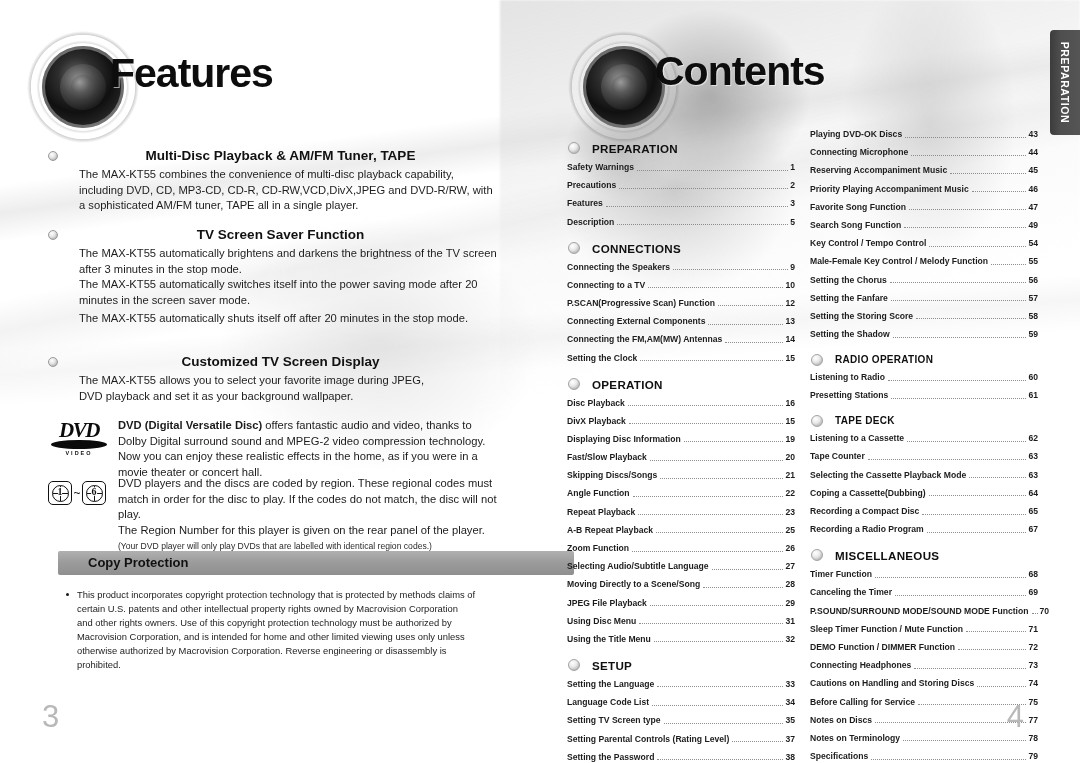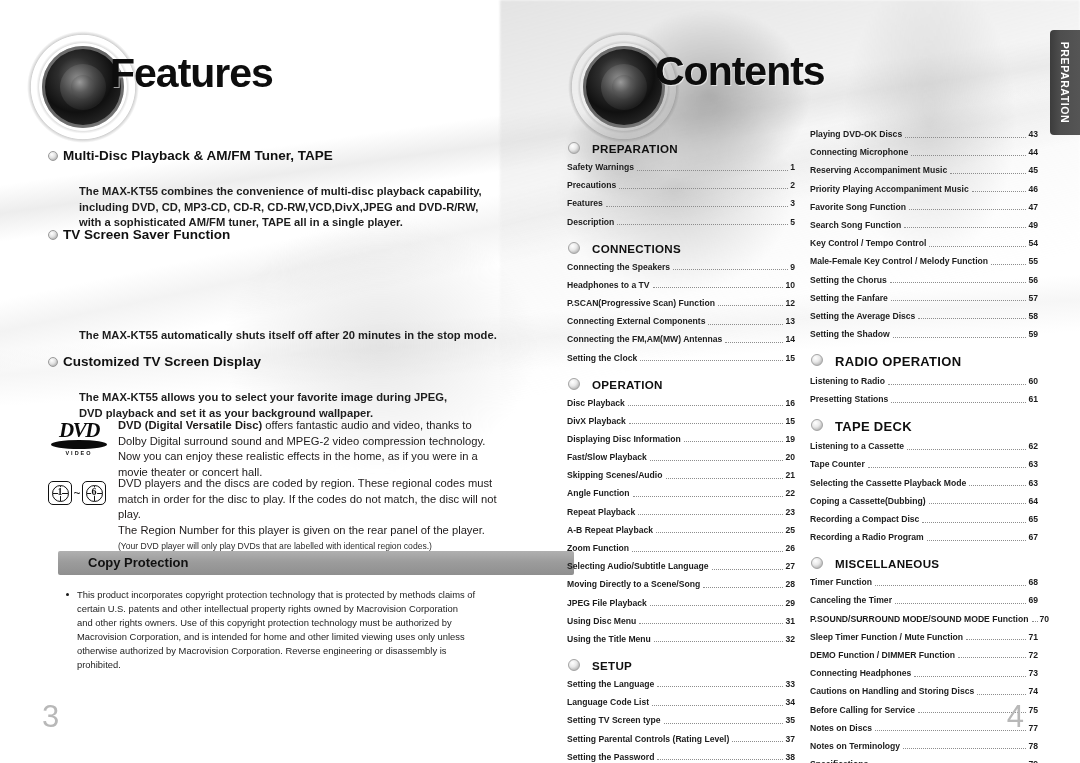--- a/index.html
+++ b/index.html
@@ -72,30 +72,30 @@
   }
 
   
   #left-page{position:absolute;left:0;top:0;width:540px;height:763px;}
   #speaker-left{left:24px;top:28px;}
   #title-features{left:110px;top:50px;}
 
   .feat-block{position:absolute;left:48px;width:450px;}
   .feat-head{
     font-weight:bold;font-size:13.5px;color:#111;
-    padding-left:15px;position:relative;line-height:16px;
+    padding-left:15px;position:relative;line-height:16px;text-align:center;
   }
   .feat-head .bullet{
     position:absolute;left:0;top:3px;width:10px;height:10px;border-radius:50%;
     background:radial-gradient(circle at 36% 32%, #ffffff 0%, #e2e2e2 45%, #b4b4b4 78%, #8f8f8f 100%);
     border:1px solid #9a9a9a;box-sizing:border-box;
   }
   .feat-body{
     font-size:11.2px;line-height:15.6px;color:#1d1d1d;
-    margin-top:20px;padding-left:31px;font-weight:bold;
+    margin-top:3px;padding-left:31px;
   }
 
   
   .disc-row{position:absolute;left:40px;width:460px;}
   .disc-text{font-size:11.2px;line-height:15.6px;color:#1d1a1a;padding-left:78px;}
   .disc-text b{font-weight:bold;}
   .disc-note{font-size:8.6px;line-height:12px;color:#2a2a2a;padding-left:78px;padding-top:2px;}
 
   .dvd-logo{position:absolute;left:8px;top:2px;width:62px;height:34px;}
   .dvd-logo .wordmark{
@@ -162,21 +162,21 @@
   .toc-col{position:absolute;top:128px;width:230px;}
   #toc-col-left{left:25px;}
   #toc-col-right{left:268px;}
 
   .toc-section{margin-bottom:4px;}
   .toc-section-head{
     position:relative;padding-left:27px;
     font-size:11.6px;font-weight:bold;letter-spacing:.3px;color:#0f0f0f;
     margin-bottom:6px;margin-top:14px;
   }
-  .toc-section-head.small{font-size:13px;}
+  .toc-section-head.small{font-size:10px;}
   .toc-section-head .bullet{
     position:absolute;left:3px;top:0px;width:12px;height:12px;border-radius:50%;
     background:radial-gradient(circle at 36% 30%, #ffffff 0%, #e9e9e9 42%, #bdbdbd 74%, #9a9a9a 100%);
     border:1px solid #a4a4a4;box-sizing:border-box;
   }
   .toc-entry{
     display:flex;align-items:flex-end;
     font-size:8.6px;line-height:12px;color:#1c1c1c;
     margin-bottom:6.2px;padding-left:2px;font-weight:bold;
   }
@@ -224,20 +224,22 @@
         <span>Multi-Disc Playback &amp; AM/FM Tuner,  TAPE</span>
       </div>
       <div class="feat-body">The MAX-KT55 combines the convenience of multi-disc playback capability, including DVD, CD, MP3-CD, CD-R, CD-RW,VCD,DivX,JPEG and DVD-R/RW, with a sophisticated AM/FM tuner, TAPE all in a single player.</div>
     </div>
 
     <div class="feat-block" style="top:227px;">
       <div class="feat-head">
         <span class="bullet"></span>
         <span>TV Screen Saver Function</span>
       </div>
+      <div class="feat-body" style="white-space:pre-line;">The MAX-KT55 automatically brightens and darkens the brightness of the TV screen after 3 minutes in the stop mode.
+The MAX-KT55 automatically switches itself into the power saving mode after 20 minutes in the screen saver mode.</div>
     </div>
 
     <div class="feat-block" style="top:308px;">
       <div class="feat-body">The MAX-KT55 automatically shuts itself off after 20 minutes in the stop  mode.</div>
     </div>
 
     <div class="feat-block" style="top:354px;">
       <div class="feat-head">
         <span class="bullet"></span>
         <span>Customized TV Screen Display</span>
@@ -320,21 +322,21 @@
           </div>
         </div>
         <div class="toc-section">
           <div class="toc-section-head"><span class="bullet"></span><span>CONNECTIONS</span></div>
           <div class="toc-entry">
             <span class="t">Connecting the Speakers</span>
             <span class="leader"></span>
             <span class="pg">9</span>
           </div>
           <div class="toc-entry">
-            <span class="t">Headphones to a TV</span>
+            <span class="t">Connecting to a TV</span>
             <span class="leader"></span>
             <span class="pg">10</span>
           </div>
           <div class="toc-entry">
             <span class="t">P.SCAN(Progressive Scan) Function</span>
             <span class="leader"></span>
             <span class="pg">12</span>
           </div>
           <div class="toc-entry">
             <span class="t">Connecting External Components</span>
@@ -368,21 +370,21 @@
             <span class="t">Displaying Disc Information</span>
             <span class="leader"></span>
             <span class="pg">19</span>
           </div>
           <div class="toc-entry">
             <span class="t">Fast/Slow Playback</span>
             <span class="leader"></span>
             <span class="pg">20</span>
           </div>
           <div class="toc-entry">
-            <span class="t">Skipping Scenes/Audio</span>
+            <span class="t">Skipping Discs/Songs</span>
             <span class="leader"></span>
             <span class="pg">21</span>
           </div>
           <div class="toc-entry">
             <span class="t">Angle Function</span>
             <span class="leader"></span>
             <span class="pg">22</span>
           </div>
           <div class="toc-entry">
             <span class="t">Repeat Playback</span>
@@ -500,21 +502,21 @@
             <span class="t">Setting the Chorus</span>
             <span class="leader"></span>
             <span class="pg">56</span>
           </div>
           <div class="toc-entry">
             <span class="t">Setting the Fanfare</span>
             <span class="leader"></span>
             <span class="pg">57</span>
           </div>
           <div class="toc-entry">
-            <span class="t">Setting the Average Discs</span>
+            <span class="t">Setting the Storing Score</span>
             <span class="leader"></span>
             <span class="pg">58</span>
           </div>
           <div class="toc-entry">
             <span class="t">Setting the Shadow</span>
             <span class="leader"></span>
             <span class="pg">59</span>
           </div>
         </div>
         <div class="toc-section">

